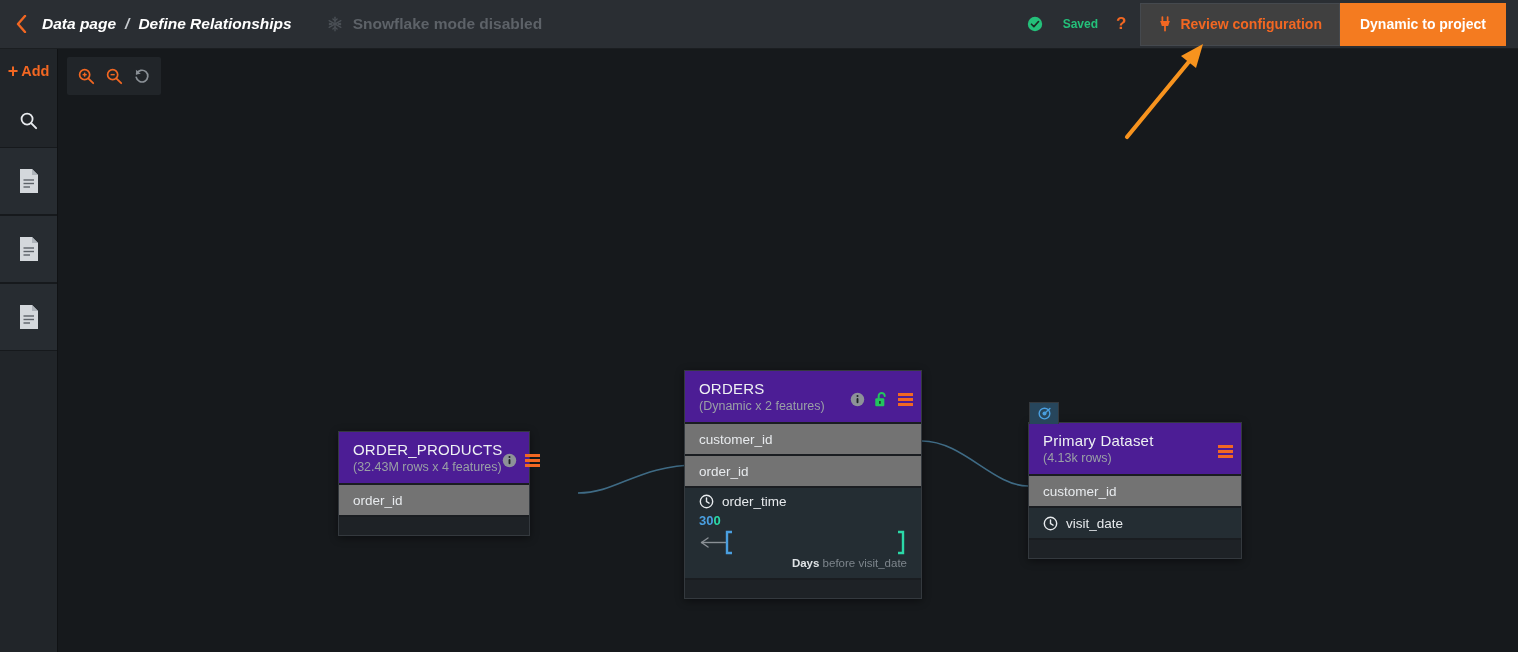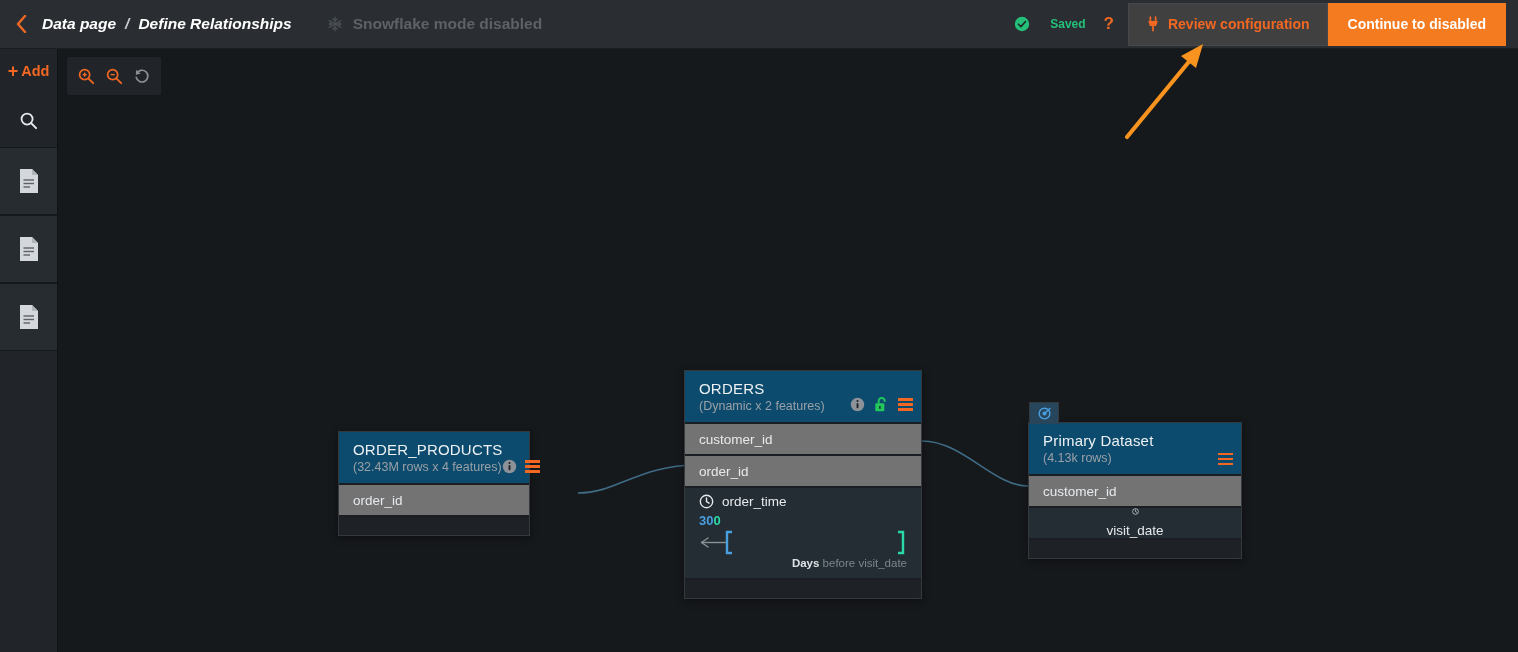--- a/index.html
+++ b/index.html
@@ -101,34 +101,34 @@
   svg.edges { position: absolute; left: 0; top: 0; width: 1460px; height: 603px; pointer-events: none; }
 
   
   .node {
     position: absolute;
     background: #1e2226;
     border: 1px solid #34393e;
     box-shadow: 0 2px 8px rgba(0,0,0,.45);
   }
   .node-head {
-    background: #0c4a6e;
+    background: #4c1d95;
     padding: 9px 8px 9px 14px;
-    display: flex; align-items: flex-end;
+    display: flex; align-items: center;
   }
   .node-title { color: #eef1f3; font-size: 15px; letter-spacing: .2px; }
   .node-sub { color: #9aa0a6; font-size: 12.5px; margin-top: 2px; }
   .node-head-icons { margin-left: auto; display: flex; align-items: center; gap: 8px; padding-top: 6px; }
   .row {
     height: 32px; display: flex; align-items: center;
     padding: 0 14px; color: #e7eaed; font-size: 13.5px;
     border-top: 2px solid #1a1d21;
   }
   .row.key { background: #737373; }
-  .row.time { background: #242d33; gap: 8px; flex-direction: column; }
+  .row.time { background: #242d33; gap: 8px; }
   .row.empty { height: 20px; background: #1e2226; }
 
   
   .slider-block { background: #242d33; padding: 6px 14px 9px 14px; border-top: 2px solid #1a1d21; }
   .slider-head { display: flex; align-items: center; gap: 8px; color: #e7eaed; font-size: 13.5px; }
   .slider-nums { display: flex; margin-top: 4px; font-size: 13px; font-weight: bold; }
   .num-left { color: #4a9fe0; }
   .num-right { color: #2bd9a8; }
   .slider-track { position: relative; height: 26px; margin-top: 1px; }
   .slider-foot { text-align: right; margin-top: 2px; font-size: 11.5px; color: #7d858c; }
@@ -195,21 +195,21 @@
       <div class="btn-review">
         <svg width="14" height="16" viewBox="0 0 16 18">
           <path d="M5 1 V5 M11 1 V5" stroke="#f26722" stroke-width="2" stroke-linecap="round"></path>
           <path d="M2.5 5.6 H13.5 L11.6 11.4 H4.4 Z" fill="#f26722"></path>
           <path d="M8 11.4 V16.5" stroke="#f26722" stroke-width="2" stroke-linecap="round"></path>
         </svg>
         <span>Review configuration</span>
       </div>
 
       <div class="btn-continue">
-        <span>Continue to disabled</span>
+        <span>Dynamic to project</span>
       </div>
     </div>
   </div>
 
   <div class="sidebar">
     <div class="side-add">
       <span class="plus">+</span>
       <span>Add</span>
     </div>
     <div class="side-search">

